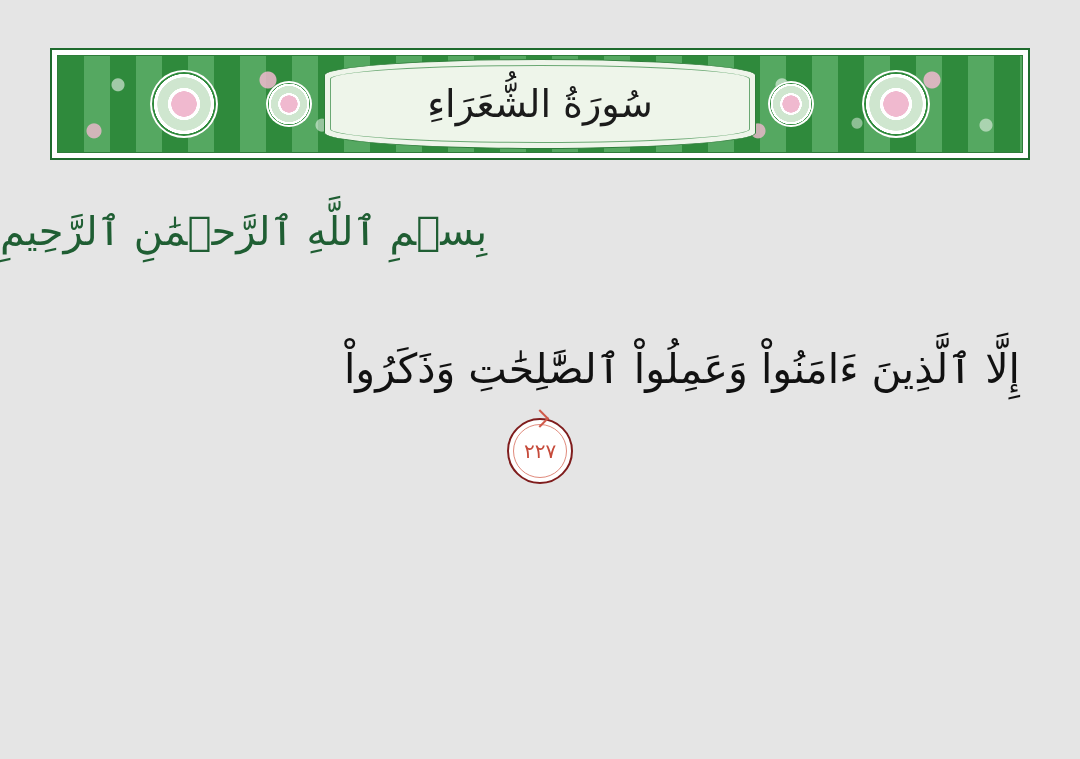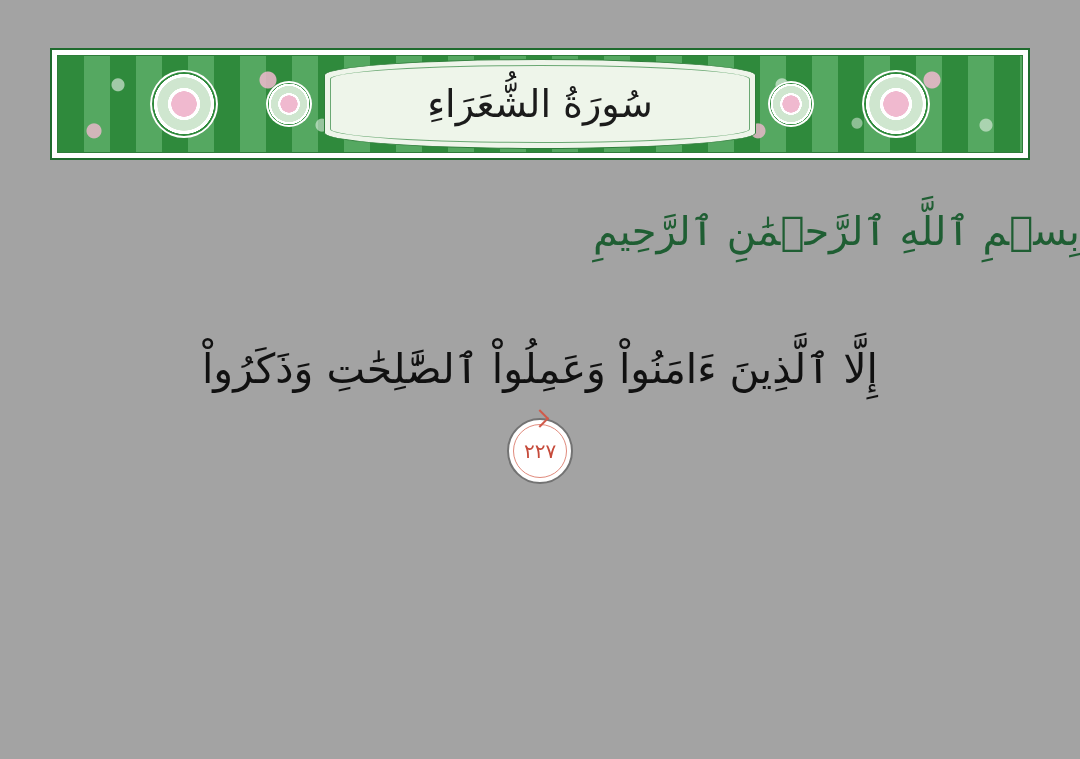--- a/index.html
+++ b/index.html
@@ -11,21 +11,21 @@
     width: 1080px;
     height: 759px;
     font-family: "DejaVu Sans", sans-serif;
     overflow: hidden;
   }
 
   .page {
     position: relative;
     width: 1080px;
     height: 759px;
-    background: #a3a3a3;
+    background: #e5e5e5;
   }
 
   
   .surah-header {
     position: absolute;
     left: 50px;
     top: 48px;
     width: 980px;
     height: 112px;
     box-sizing: border-box;
@@ -112,35 +112,34 @@
     white-space: nowrap;
     letter-spacing: 1px;
   }
 
   
   .basmala {
     position: absolute;
     top: 208px;
     left: 0;
     width: 1080px;
-    text-align: right;
+    text-align: left;
     font-size: 40px;
     color: #1f5e33;
     direction: rtl;
     font-family: "DejaVu Sans", "Liberation Serif", serif;
   }
 
   
   .ayah-block {
     position: absolute;
     top: 320px;
     left: 60px;
     width: 960px;
     direction: rtl;
-    text-align: center;
     color: #1a1a1a;
     font-family: "DejaVu Sans", "Liberation Serif", serif;
   }
   .ayah-line {
     font-size: 41px;
     line-height: 98px;
     white-space: nowrap;
     color: #111111;
   }
   .ayah-line.last {
@@ -152,21 +151,21 @@
 
   
   .ayah-number {
     display: inline-flex;
     align-items: center;
     justify-content: center;
     width: 62px;
     height: 62px;
     flex: 0 0 auto;
     border-radius: 50%;
-    border: 2px solid #737373;
+    border: 2px solid #7f1d1d;
     color: #c64a3a;
     font-size: 20px;
     font-family: "DejaVu Sans", sans-serif;
     position: relative;
     background: #ffffff;
   }
   .ayah-number::before {
     content: "";
     position: absolute;
     left: 4px; right: 4px; top: 4px; bottom: 4px;

